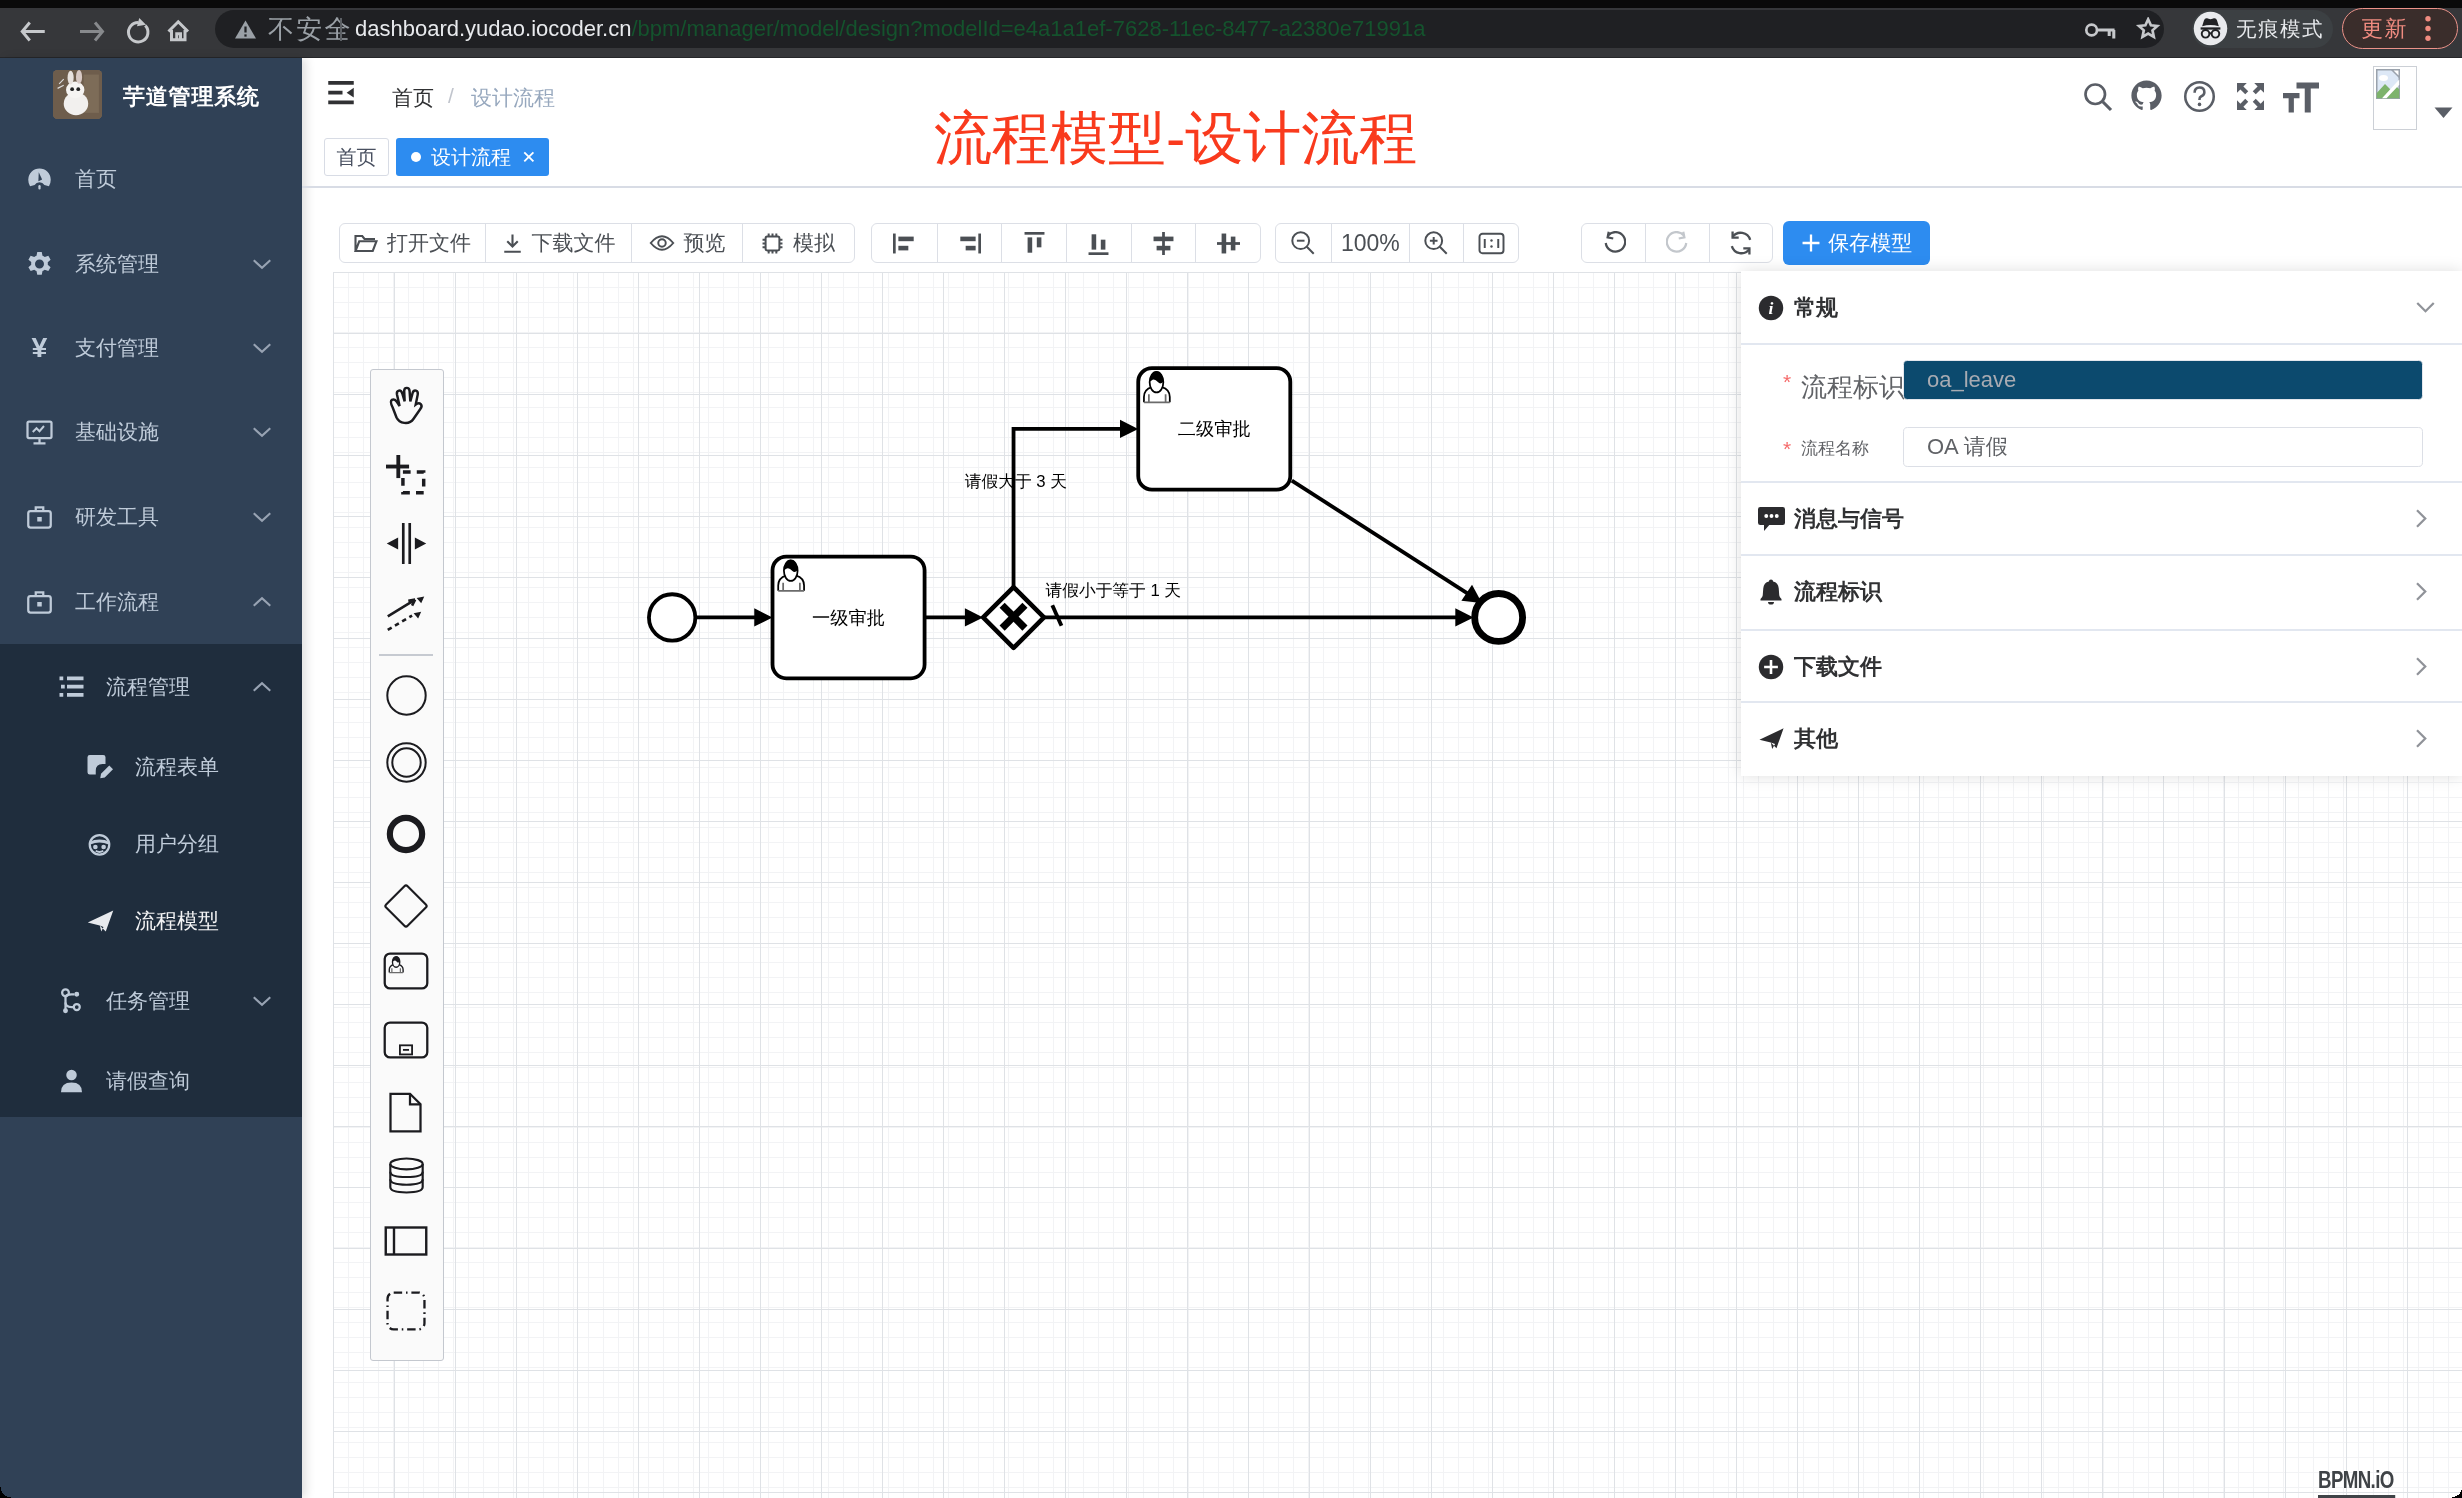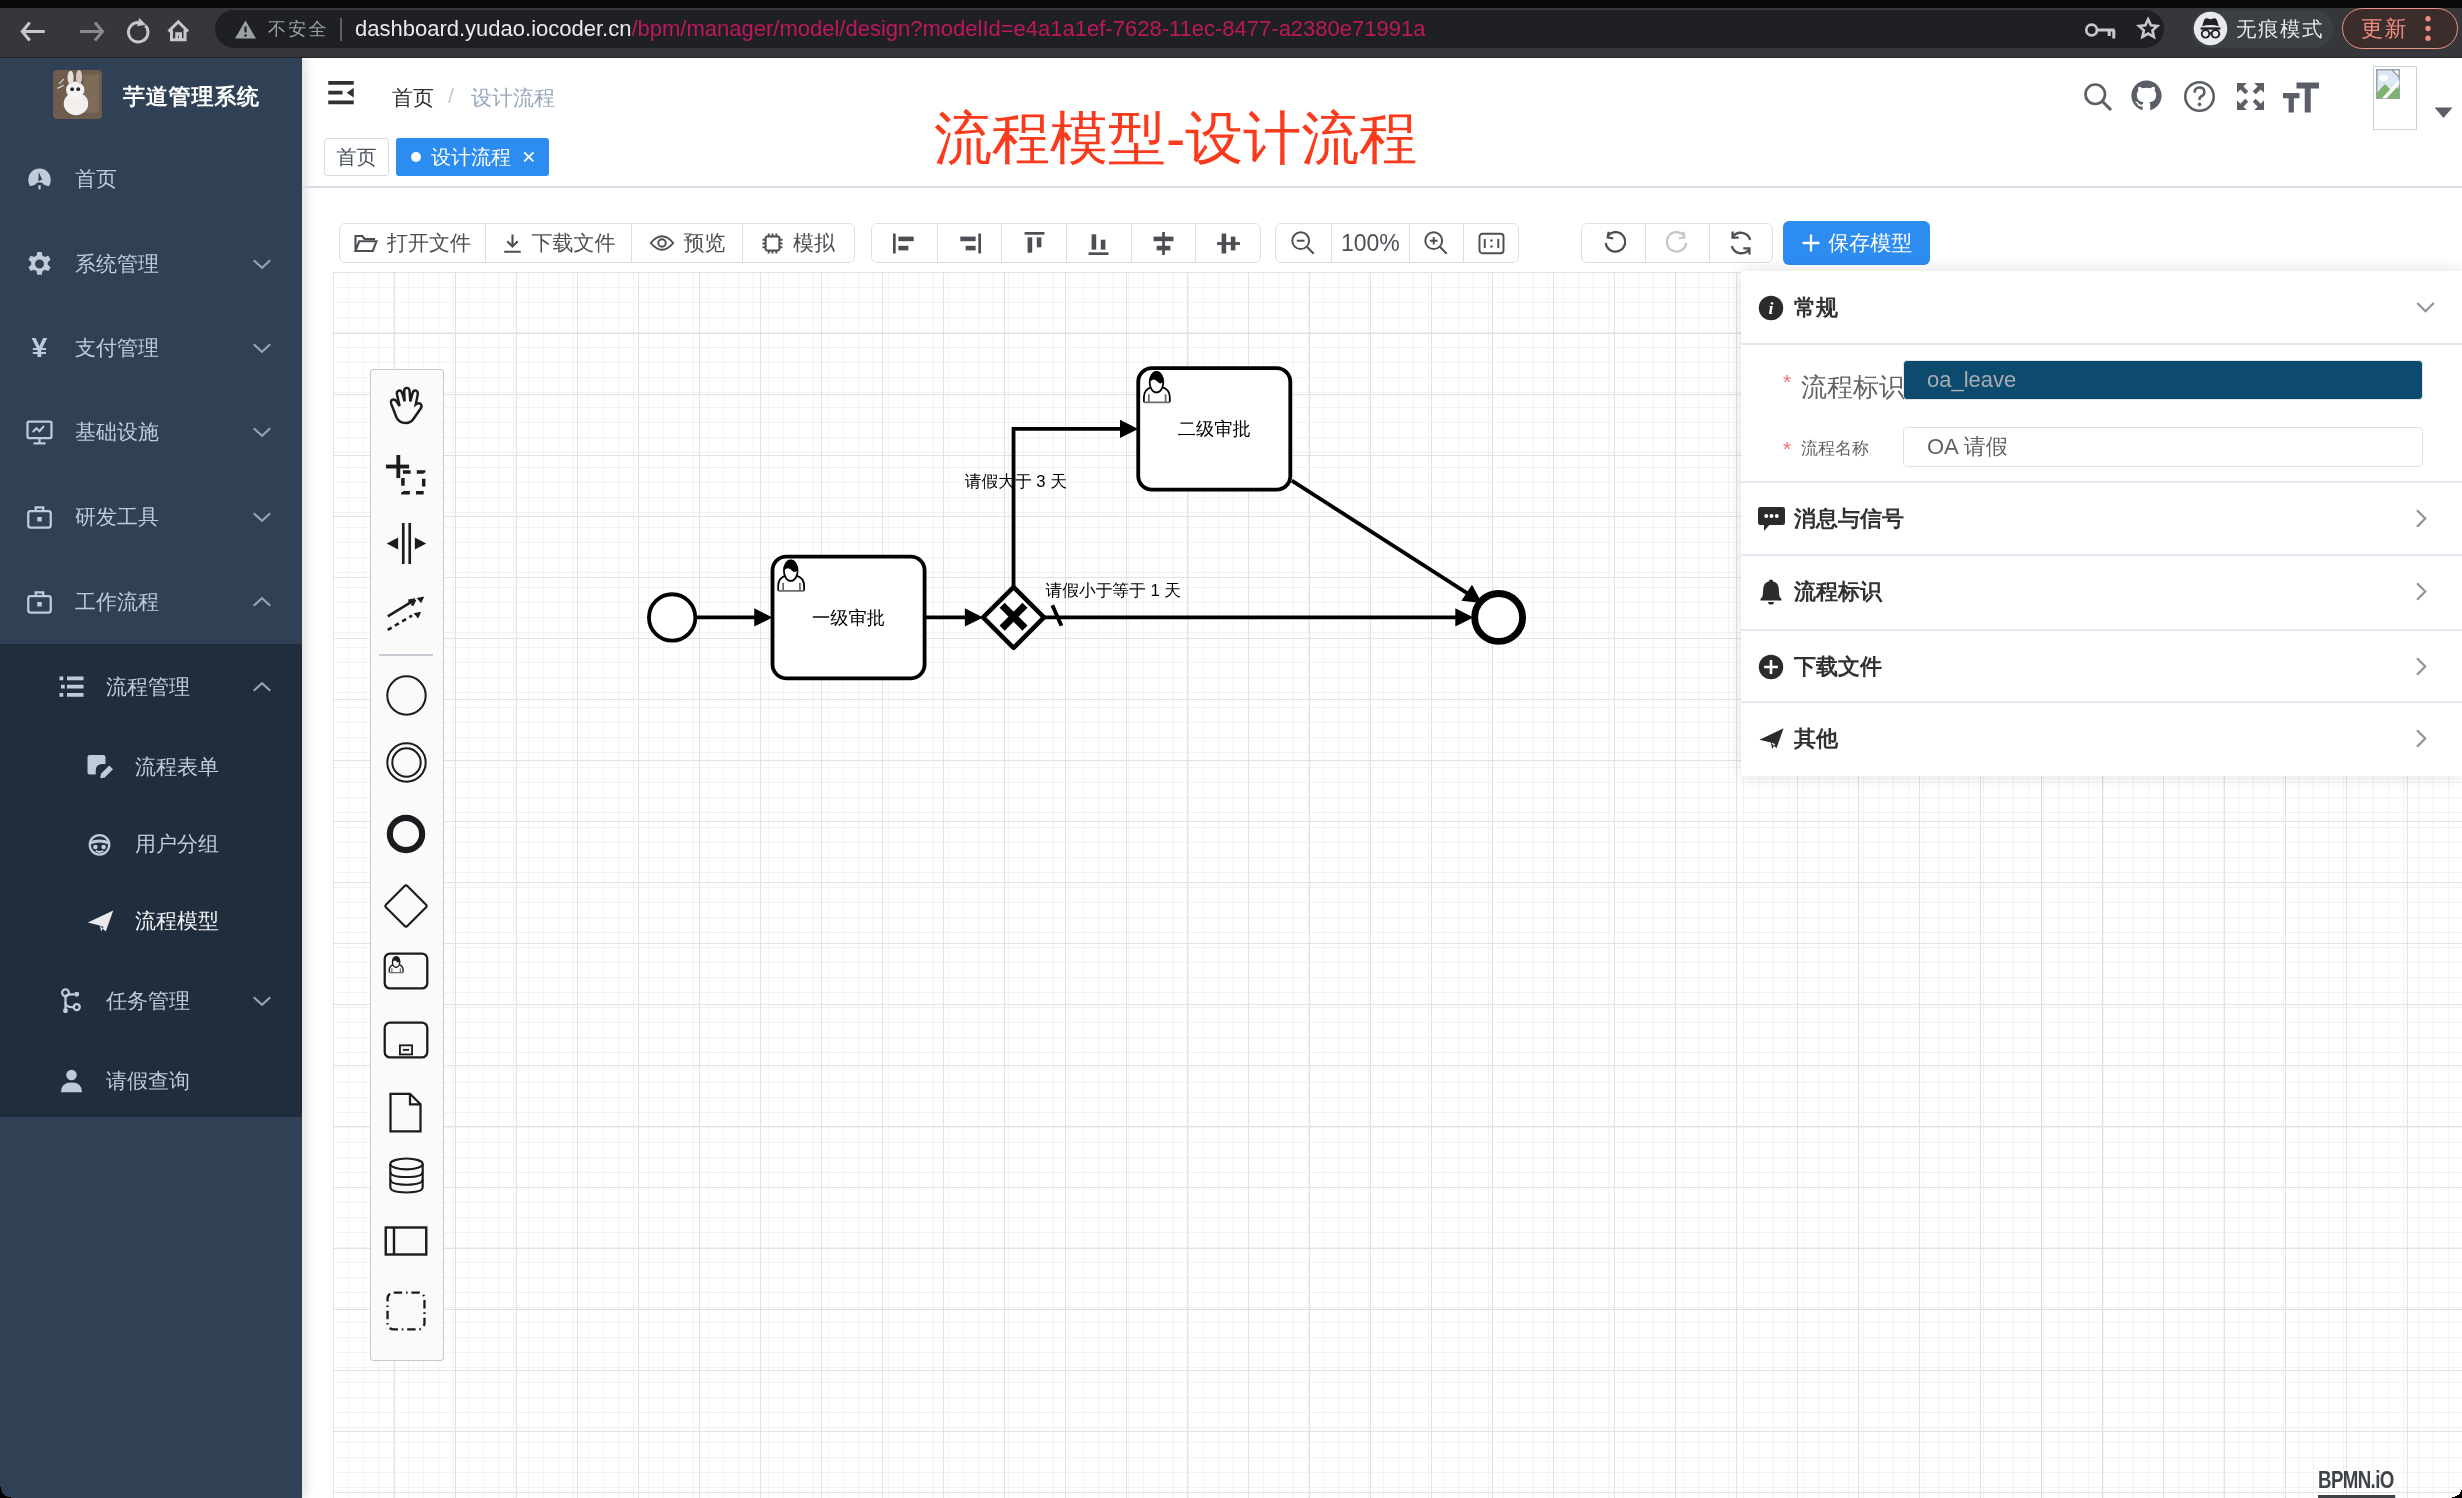--- a/index.html
+++ b/index.html
@@ -32,23 +32,23 @@
  <path d="M163 10 a13 13 0 1 0 9 4"></path>
  <path d="M164 4 l9 9 -12 2 z" fill="#c6c8cb" stroke="none"></path>
  <path d="M203 22 L216 9 L229 22 M207 20 v13 h18 v-13 M214 33 v-8 h5 v8"></path>
 </svg>
 <div class="abs" style="left:215px;top:10px;width:1949px;height:38px;border-radius:19px;background:#1f2023"></div>
 <svg class="abs" style="left:234px;top:19px" width="23" height="21" viewBox="0 0 30 28">
     <path d="M15 2 L29 26 H1 Z" fill="#9aa0a6"></path>
     <rect x="13.5" y="10" width="3" height="8" fill="#1f2023"></rect>
     <rect x="13.5" y="20.5" width="3" height="3" fill="#1f2023"></rect>
   </svg>
-<div class="abs flex" style="left:268px;top:10px;height:38px;font-size:18px;color:#9aa0a6;letter-spacing:2.3px">不安全</div>
+<div class="abs flex" style="left:268px;top:10px;height:38px;font-size:26px;color:#9aa0a6;letter-spacing:2.3px">不安全</div>
 <div class="abs" style="left:340px;top:17.5px;width:1.5px;height:23px;background:#5c6065"></div>
-<div class="abs flex" style="left:355px;top:10px;height:38px;font-size:22px;color:#e8eaed">dashboard.yudao.iocoder.cn<span style="color:#be185d">/bpm/manager/model/design?modelId=e4a1a1ef-7628-11ec-8477-a2380e71991a</span></div>
+<div class="abs flex" style="left:355px;top:10px;height:38px;font-size:22px;color:#e8eaed">dashboard.yudao.iocoder.cn<span style="color:#14532d">/bpm/manager/model/design?modelId=e4a1a1ef-7628-11ec-8477-a2380e71991a</span></div>
 <svg class="abs" style="left:2084px;top:16.7px" width="84" height="26" viewBox="0 0 110 34" fill="none" stroke="#c6c8cb" stroke-width="3.5">
  <circle cx="10" cy="17" r="7"></circle>
     <path d="M17 17 H40 M33 17 v8 M39 17 v11" stroke-width="4"></path>
  <path d="M84 3 l3.6 7.8 8.4 .9 -6.3 5.8 1.7 8.4 -7.4 -4.3 -7.4 4.3 1.7 -8.4 -6.3 -5.8 8.4 -.9 z"></path>
 </svg>
 <div class="abs" style="left:2192px;top:10px;width:141px;height:38px;border-radius:19px;background:#3c4043"></div>
 <svg class="abs" style="left:2193px;top:11.4px" width="35" height="35" viewBox="0 0 46 46">
     <circle cx="23" cy="23" r="22" fill="#e9eaed"></circle>
     <path d="M12 20 q11 -3 22 0 l-2.5 -8 q-1 -3 -4 -2.5 l-2 .8 q-2.5 .9 -5 0 l-2 -.8 q-3 -.5 -4 2.5 z" fill="#202124"></path>
     <rect x="10" y="21.5" width="26" height="3" fill="#202124"></rect>

